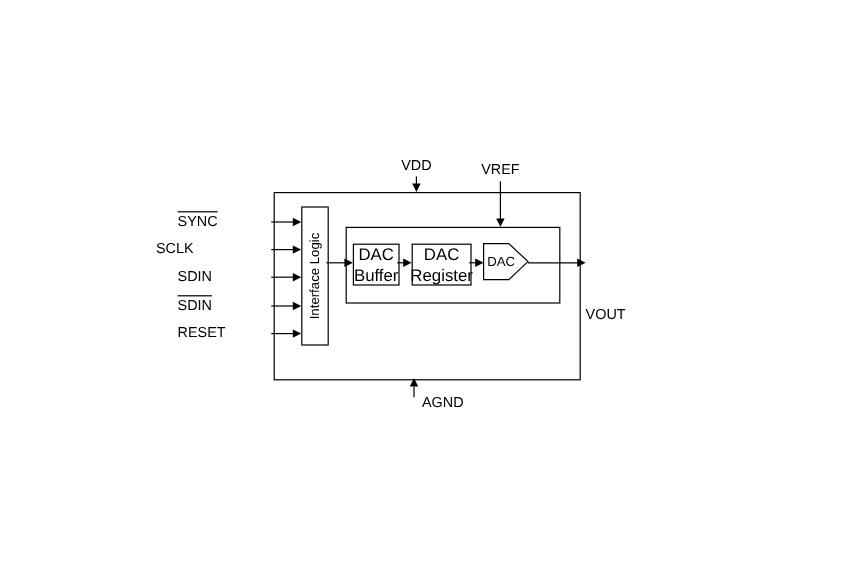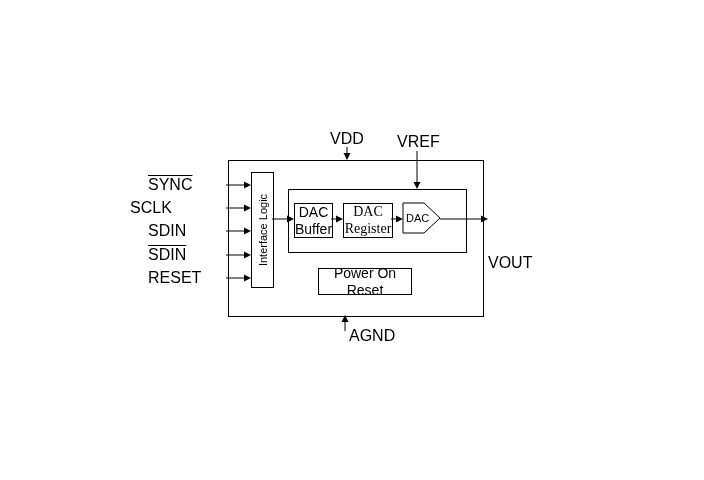--- a/index.html
+++ b/index.html
@@ -12,21 +12,21 @@
     color: #000;
     overflow: hidden;
   }
   .wires { position: absolute; left: 0; top: 0; width: 704px; height: 480px; }
   .box { position: absolute; border: 1px solid #000; background: transparent; }
   .blocktext {
     display: flex; align-items: center; justify-content: center;
     width: 100%; height: 100%;
     text-align: center; font-size: 14px; line-height: 1.2;
   }
-  .pinlabel { position: absolute; font-size: 16px; line-height: 13px; white-space: nowrap; }
+  .pinlabel { position: absolute; font-size: 12px; line-height: 13px; white-space: nowrap; }
   .right { text-align: left; }
   .center { text-align: center; }
   .overline { text-decoration: overline; }
   .vwrap { position: relative; }
   .vtext {
     position: absolute; left: 50%; top: 50%;
     transform: translate(-50%, -50%) rotate(-90deg);
     font-size: 11px; white-space: nowrap;
   }
 </style>
@@ -75,27 +75,24 @@
   <div class="box vwrap" style="left:251px; top:172px; width:21px; height:114px;">
     <span class="vtext">Interface Logic</span>
   </div>
 
   <div class="box" style="left:288px; top:189px; width:177px; height:62px;"></div>
 
   <div class="box" style="left:294px; top:203px; width:37px; height:33px;">
     <div class="blocktext">DAC Buffer</div>
   </div>
 
-  <div class="box" style="left:343px; top:203px; width:48px; height:33px;font-family:Liberation Serif, serif;">
+  <div class="box" style="left:343px; top:203px; width:48px; height:33px;">
     <div class="blocktext">DAC Register</div>
   </div>
 
-  <div class="box" style="left:318px; top:268px; width:92px; height:25px;">
-    <div class="blocktext">Power On Reset</div>
-  </div>
 
   <div class="pinlabel right overline" style="left:148px; top:178px; width:76px;">SYNC</div>
   <div class="pinlabel right" style="left:130px; top:201px; width:76px;">SCLK</div>
   <div class="pinlabel right" style="left:148px; top:224px; width:76px;">SDIN</div>
   <div class="pinlabel right overline" style="left:148px; top:248px; width:76px;">SDIN</div>
   <div class="pinlabel right" style="left:148px; top:271px; width:76px;">RESET</div>
 
   <div class="pinlabel center" style="left:327px; top:132px; width:40px;">VDD</div>
   <div class="pinlabel center" style="left:397px; top:135px; width:40px;">VREF</div>
   <div class="pinlabel center" style="left:325px; top:329px; width:40px;margin-left:24px;">AGND</div>

